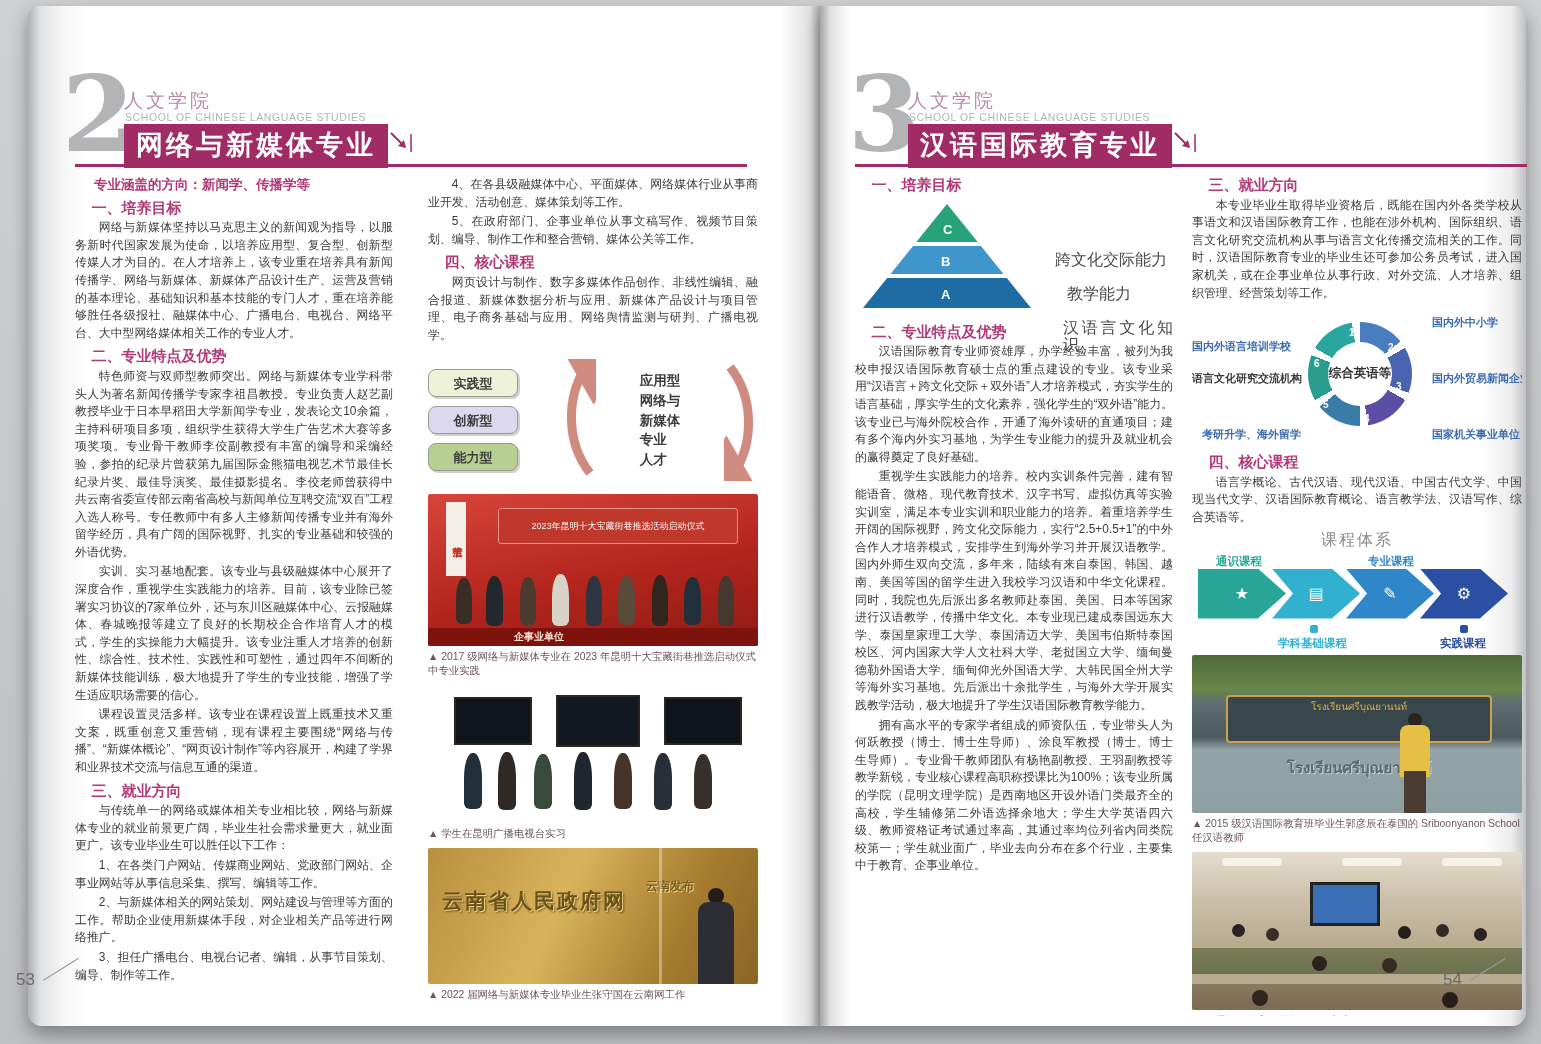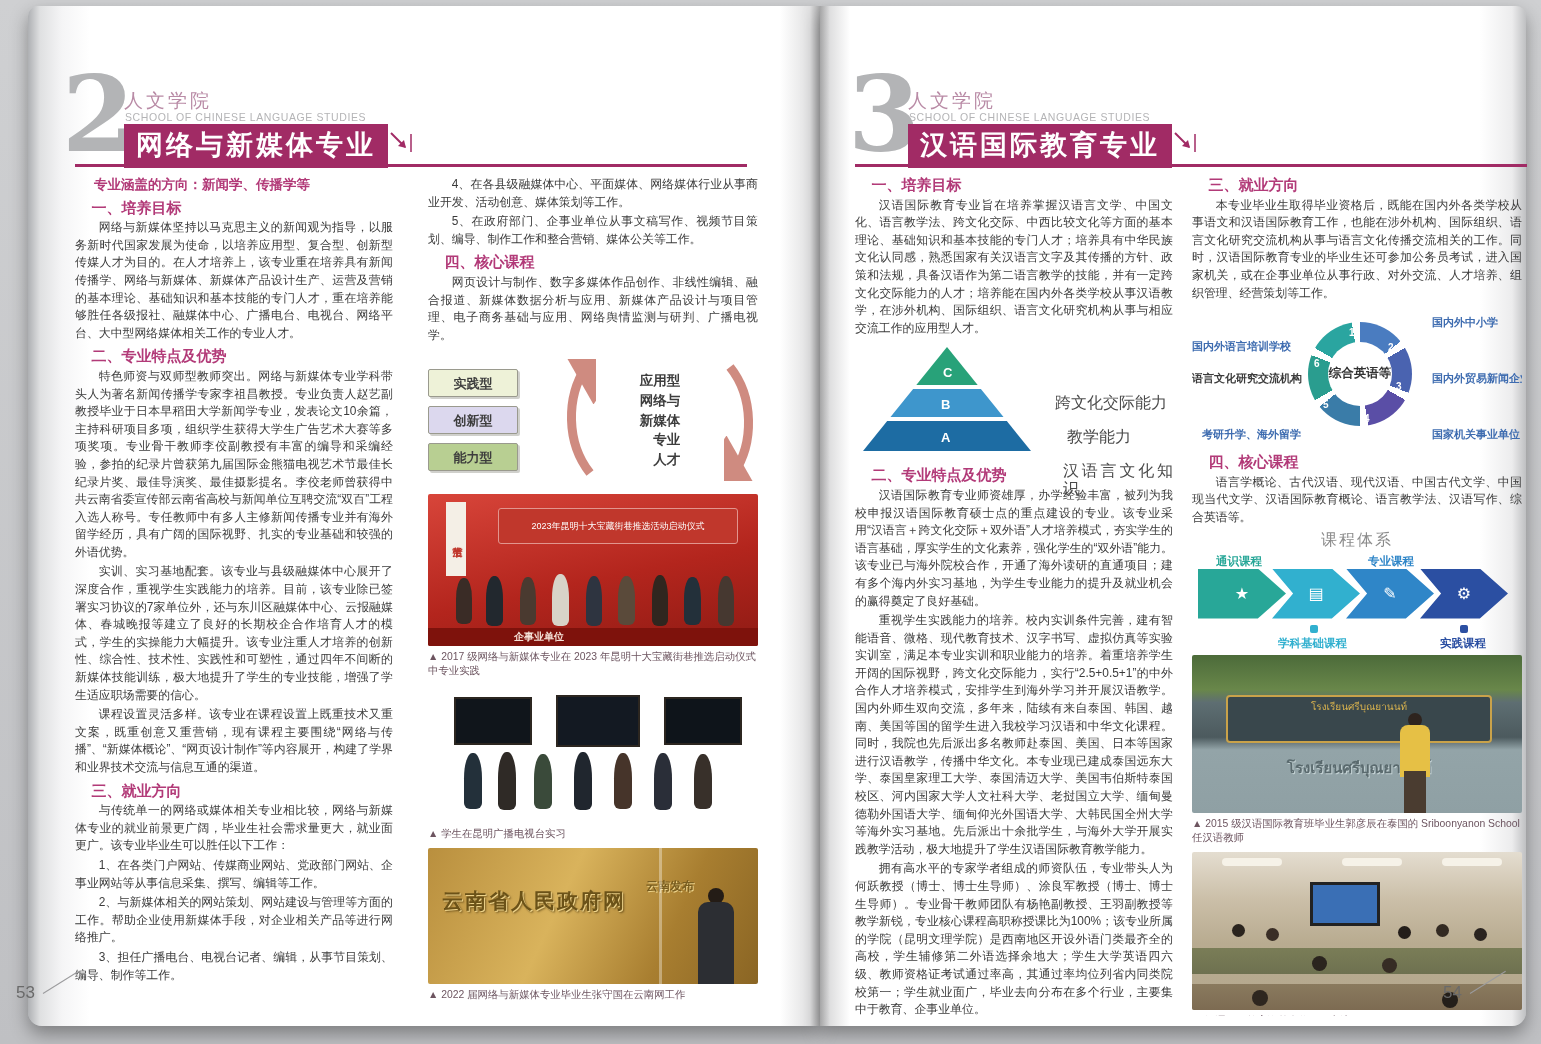--- a/index.html
+++ b/index.html
@@ -18,28 +18,28 @@
   .hmajor{position:absolute;background:#a12b65;color:#fff;font-weight:bold;font-size:27px;letter-spacing:3px;padding:3px 12px 5px;}
   .hrule{position:absolute;height:3px;background:#a12b65;}
   .harrow{position:absolute;}
 
   
   .col{position:absolute;top:170px;width:318px;height:840px;overflow:hidden;font-size:11.9px;line-height:17.6px;color:#3b3b3b;text-align:justify;}
   .col p{margin:0 0 2px;text-indent:2em;}
   .scope{font-weight:bold;color:#b23a78;font-size:13.5px;text-indent:1.4em;margin:0 0 2px;}
   .sec{color:#b23a78;font-size:15px;font-weight:bold;margin:5px 0 3px;text-indent:1.1em;}
   .cap{font-size:10.4px;color:#6d5560;line-height:14px;margin:4px 0 7px;text-align:left;text-indent:0;}
-  .pageno{position:absolute;bottom:23px;font-size:17px;color:#6a6a6a;z-index:6;}
+  .pageno{position:absolute;bottom:36px;font-size:17px;color:#6a6a6a;z-index:6;}
   .pageno .slash{display:inline-block;width:42px;height:1px;background:#9b9b9d;transform:rotate(-32deg);transform-origin:left center;margin-left:8px;vertical-align:middle;}
 
   
   .tdiag{position:relative;height:136px;margin:8px 0 6px;display:flex;align-items:center;justify-content:space-between;}
   .tcol{display:flex;flex-direction:column;gap:9px;}
-  .tbox{width:88px;height:26px;border:1px solid #9a9a8e;border-radius:2px;box-shadow:2px 2px 0 rgba(120,120,110,.35);display:flex;align-items:center;justify-content:center;font-weight:bold;font-size:13px;color:#3d3d3d;}
-  .tcenter{display:flex;flex-direction:column;align-items:flex-end;font-weight:bold;font-size:13.5px;color:#3d3d3d;line-height:1.45;}
+  .tbox{width:88px;height:26px;border:1px solid #9a9a8e;border-radius:8px;box-shadow:2px 2px 0 rgba(120,120,110,.35);display:flex;align-items:center;justify-content:center;font-weight:bold;font-size:13px;color:#3d3d3d;}
+  .tcenter{display:flex;flex-direction:column;align-items:flex-start;font-weight:bold;font-size:13.5px;color:#3d3d3d;line-height:1.45;}
 
   
   .pyr{position:relative;height:118px;margin:6px 0 4px;}
   .pyr-label{position:absolute;font-size:16px;color:#4a4a4a;margin-top:25px;}
 
   
   .jwheel{position:relative;height:140px;margin:6px 0 4px;}
   .jring{position:absolute;left:116px;top:14px;width:104px;height:104px;border-radius:50%;
     background:conic-gradient(#4a7cc0 0 14.2%,#fff 14.2% 16.6%,#4a63b0 16.6% 30.9%,#fff 30.9% 33.3%,#5a4ea6 33.3% 47.5%,#fff 47.5% 50%,#3a7ca8 50% 64.2%,#fff 64.2% 66.6%,#2a9d8f 66.6% 80.9%,#fff 80.9% 83.3%,#2aa5a0 83.3% 97.5%,#fff 97.5% 100%);}
   .jring-hole{position:absolute;left:20px;top:20px;width:64px;height:64px;border-radius:50%;background:#fff;display:flex;align-items:center;justify-content:center;font-weight:bold;font-size:12.5px;color:#333;}
@@ -174,21 +174,20 @@
     <div class="hmajor" style="left:88px;top:118px;">汉语国际教育专业</div>
     <svg class="harrow" style="left:352px;top:124px;" width="26" height="26">
       <line x1="3" y1="3" x2="17" y2="17" stroke="#a12b65" stroke-width="2"></line>
       <polygon points="18,18 10,16 16,10" fill="#a12b65"></polygon>
       <line x1="23" y1="4" x2="23" y2="22" stroke="#a12b65" stroke-width="1.5"></line>
     </svg>
     <div class="hrule" style="left:35px;top:158px;width:672px;"></div>
 
     <div class="col" style="left:35px;">
       <div class="sec" style="margin-top:0;">一、培养目标</div>
-      <p>汉语国际教育专业旨在培养掌握汉语言文学、中国文化、语言教学法、跨文化交际、中西比较文化等方面的基本理论、基础知识和基本技能的专门人才；培养具有中华民族文化认同感，熟悉国家有关汉语言文字及其传播的方针、政策和法规，具备汉语作为第二语言教学的技能，并有一定跨文化交际能力的人才；培养能在国内外各类学校从事汉语教学，在涉外机构、国际组织、语言文化研究机构从事与相应交流工作的应用型人才。</p>
 
       <div class="pyr">
         <svg width="190" height="116" viewBox="0 0 190 116">
           <polygon points="92,4 122.7,42 61.3,42" fill="#28a279"></polygon>
           <polygon points="58.1,46 125.9,46 148.5,74 35.5,74" fill="#3e96cc"></polygon>
           <polygon points="32.2,78 151.8,78 176,108 8,108" fill="#1d6ca3"></polygon>
           <text x="88" y="34" fill="#fff" font-size="13" font-weight="bold">C</text>
           <text x="86" y="66" fill="#fff" font-size="13" font-weight="bold">B</text>
           <text x="86" y="99" fill="#fff" font-size="13" font-weight="bold">A</text>
         </svg>

